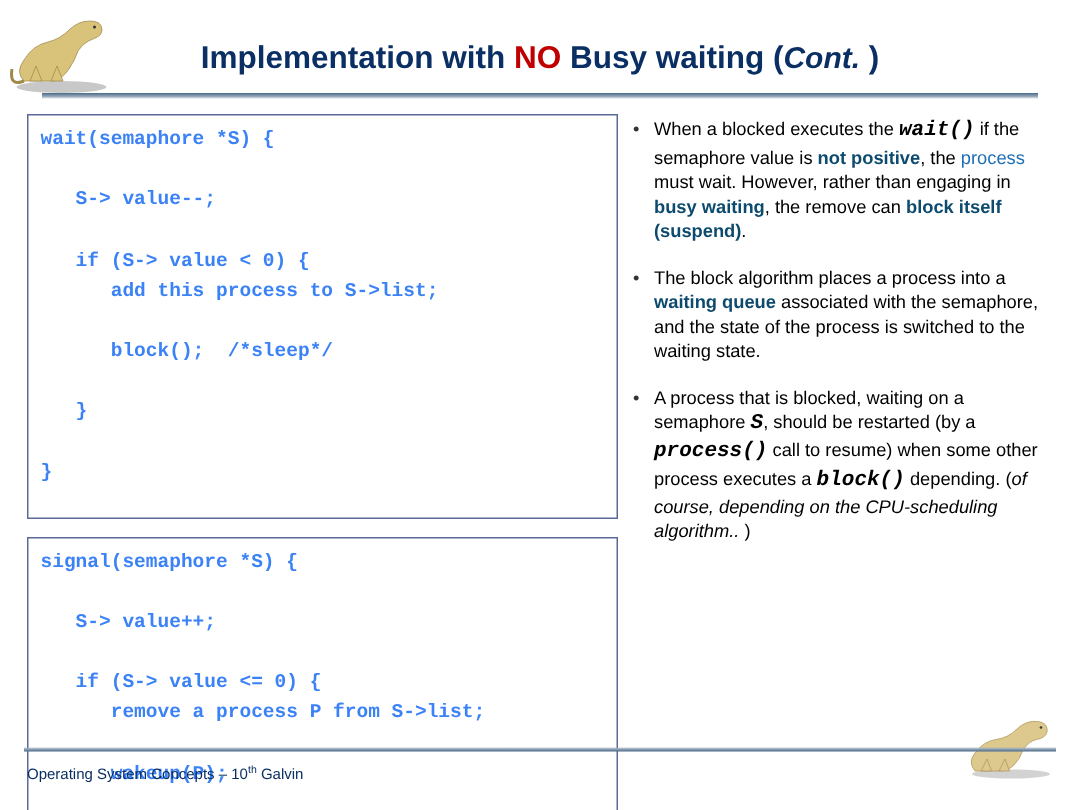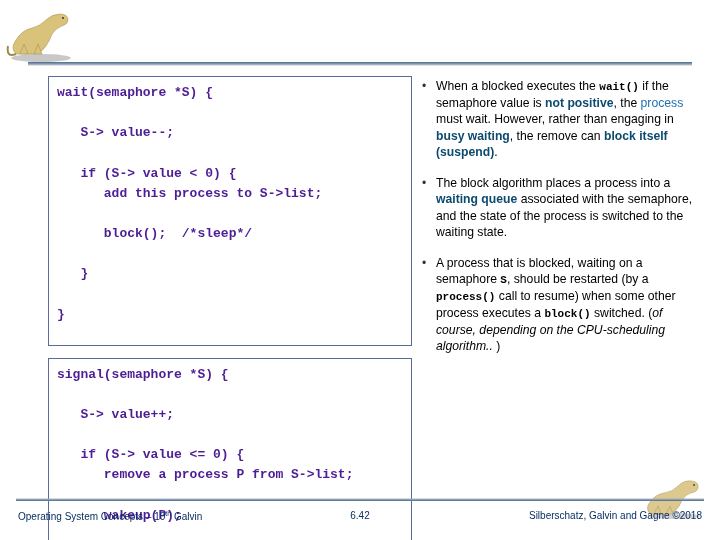--- a/index.html
+++ b/index.html
@@ -73,32 +73,31 @@
     color: #000;
   }
   .code-box {
     border: 1.5px solid #5b6b99;
     padding: 6px 8px 20px 8px;
     font-family: "Courier New", monospace;
     font-size: 13px;
     font-weight: bold;
     line-height: 1.55;
     white-space: pre;
-    color: #4c1d95;
-    margin-left: 30px;
+    color: #3b82f6;
   }
   .bullet {
     display: flex;
     margin-bottom: 14px;
   }
   .bullet .bu { flex: 0 0 14px; color: #333; }
   .bullet .bt { flex: 1; }
   .red { color: #0c4a6e; font-weight: bold; }
   .blue { color: #1f6fb5; font-weight: normal; margin-top: 20px; }
-  .mono { font-family: "Courier New", monospace; font-weight: bold; font-size: 11px; }
+  .mono { font-family: "Courier New", monospace; font-weight: bold; font-size: 14px; font-style: italic; }
   .i { font-style: italic; }
   .footer {
     position: absolute;
     bottom: 6px;
     left: 0;
     width: 720px;
     height: 36px;
   }
   .footer-rule {
     position: absolute;
@@ -150,20 +149,25 @@
     <svg viewBox="0 0 70 58">
       <ellipse cx="35" cy="52" rx="30" ry="4" fill="#c8c8c8"></ellipse>
       <path d="M10 48 Q 4 42 10 34 Q 16 24 26 22 Q 34 20 40 14 Q 46 8 54 8 Q 62 8 62 14 Q 62 18 56 20 Q 50 22 46 28 Q 44 34 40 40 Q 36 46 30 48 Z" fill="#d9c27a" stroke="#a08a4a" stroke-width="0.5"></path>
       <path d="M14 48 L 18 38 L 22 48 Z" fill="#d9c27a" stroke="#a08a4a" stroke-width="0.5"></path>
       <path d="M28 48 L 32 38 L 36 48 Z" fill="#d9c27a" stroke="#a08a4a" stroke-width="0.5"></path>
       <path d="M10 48 Q 0 52 2 40" fill="none" stroke="#a08a4a" stroke-width="2"></path>
       <circle cx="57" cy="12" r="1" fill="#333"></circle>
     </svg>
   </div>
 
+  <div class="title-band">
+    <div class="title-text">
+      <span>Implementation with </span><span class="no-hl">NO</span><span> Busy waiting (</span><span class="cont">Cont.</span><span> )</span>
+    </div>
+  </div>
   <div class="underline"></div>
 
   <div class="content">
     <div class="left-col">
       <div class="code-box">wait(semaphore *S) { 
 
    S-&gt; value--; 
 
    if (S-&gt; value &lt; 0) {
       add this process to S-&gt;list; 
@@ -199,21 +203,21 @@
       <div class="bullet">
         <div class="bu">•</div>
         <div class="bt">
           <span>The block algorithm places a process into a </span><span class="red">waiting queue</span><span> associated with the semaphore, and the state of the process is switched to the waiting state.</span>
         </div>
       </div>
 
       <div class="bullet">
         <div class="bu">•</div>
         <div class="bt">
-          <span>A process that is blocked, waiting on a semaphore </span><span class="mono">S</span><span>, should be restarted (by a </span><span class="mono">process()</span><span> call to resume) when some other process executes a </span><span class="mono">block()</span><span> switched. (</span><span class="i">of course, depending on the CPU-scheduling algorithm..</span><span> )</span>
+          <span>A process that is blocked, waiting on a semaphore </span><span class="mono">S</span><span>, should be restarted (by a </span><span class="mono">process()</span><span> call to resume) when some other process executes a </span><span class="mono">block()</span><span> depending. (</span><span class="i">of course, depending on the CPU-scheduling algorithm..</span><span> )</span>
         </div>
       </div>
 
     </div>
   </div>
 
   <div class="foot-dino">
     <svg viewBox="0 0 64 44">
       <ellipse cx="32" cy="40" rx="26" ry="3" fill="#d0d0d0"></ellipse>
       <path d="M8 38 Q 3 32 8 26 Q 14 18 22 17 Q 30 16 36 10 Q 42 4 50 5 Q 57 6 56 12 Q 55 16 49 17 Q 44 18 40 24 Q 38 30 34 34 Q 30 38 24 38 Z" fill="#dcc688" stroke="#a89050" stroke-width="0.5"></path>
@@ -221,17 +225,15 @@
       <path d="M24 38 L 28 30 L 31 38 Z" fill="#dcc688" stroke="#a89050" stroke-width="0.5"></path>
       <circle cx="52" cy="9" r="0.9" fill="#333"></circle>
     </svg>
   </div>
 
   <div class="footer">
     <div class="footer-rule"></div>
     <div class="foot-left">
       <span>Operating System Concepts – 10</span><sup>th</sup><span> Galvin</span>
     </div>
-    <div class="foot-center">6.42</div>
-    <div class="foot-right">Silberschatz, Galvin and Gagne ©2018</div>
   </div>
 
 </div>
 
 </body></html>

